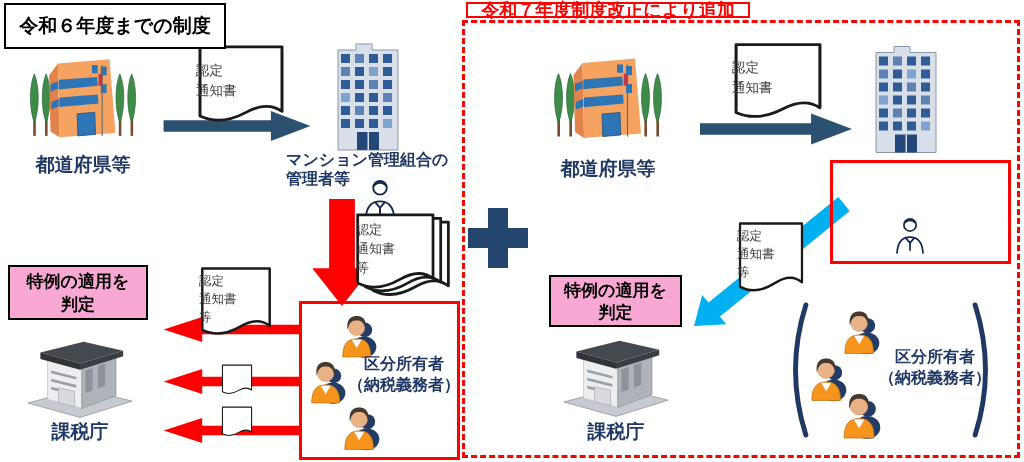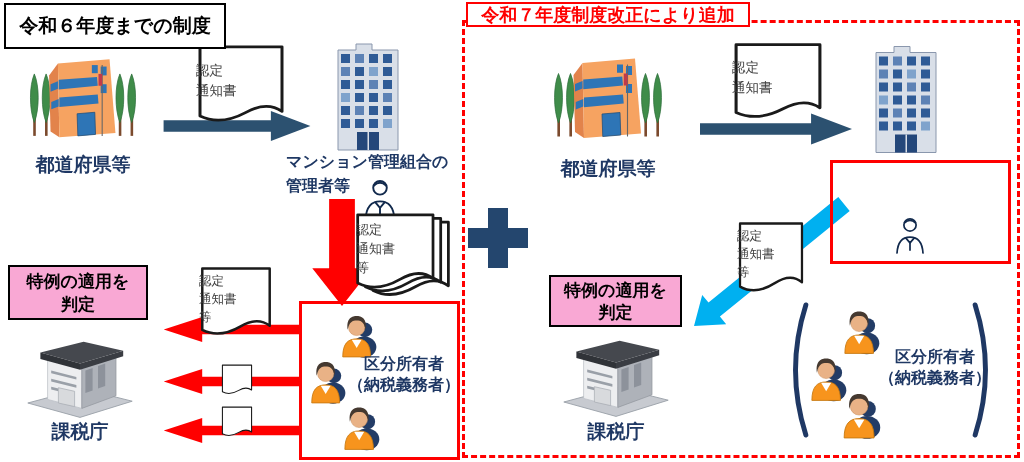--- a/index.html
+++ b/index.html
@@ -146,21 +146,21 @@
 通知書</span>
   </div>
 
   <svg class="abs z1" style="left:158px; top:110px;" width="158" height="32" viewBox="0 0 156 34">
     <polygon points="0,11 114,11 114,1 156,17 114,33 114,23 0,23" fill="#2c5170"></polygon>
     </svg>
 
   <svg class="abs icon-svg z1" style="left:328px; top:38px;" width="80" height="116" viewBox="0 0 80 112">
       <use href="#sym-office" width="80" height="112"></use>
     </svg>
-  <div class="abs lbl lbl-left ml z2" style="left:286px; top:150px; width:180px; font-size:16px; line-height:24px;">マンション管理組合の
+  <div class="abs lbl lbl-left ml z2" style="left:286px; top:150px; width:180px; font-size:16px; line-height:19px;">マンション管理組合の
 管理者等</div>
   <svg class="abs icon-svg z1" style="left:360px; top:173px;" width="40" height="52" viewBox="0 0 50 54">
       <use href="#sym-manager" width="50" height="54"></use>
     </svg>
 
   <svg class="abs z2" style="left:312px; top:199px;" width="60" height="107" viewBox="0 0 60 108">
     <polygon points="17,0 43,0 43,70 60,70 30,108 0,70 17,70" fill="#ff0000"></polygon>
     </svg>
 
   <div class="abs doc" style="left:354px; top:212px; width:100px; height:96px;">
@@ -221,21 +221,21 @@
     <svg viewBox="0 0 90 94" preserveAspectRatio="none">
         <use href="#sym-doc" width="90" height="94"></use>
       </svg>
   </div>
 
   <svg class="abs z2" style="left:468px; top:208px;" width="60" height="60" viewBox="0 0 60 60">
     <path d="M20,0 H40 V20 H60 V40 H40 V60 H20 V40 H0 V20 H20 Z" fill="#24466e"></path>
     </svg>
 
   <div class="abs dashed-frame" style="left:462px; top:20px; width:558px; height:438px;"></div>
-  <div class="abs title-box title-right" style="left:466px; top:2px; width:284px; height:25px;font-family:Liberation Serif, serif;">
+  <div class="abs title-box title-right" style="left:466px; top:2px; width:284px; height:16px;font-family:Liberation Serif, serif;">
     <span class="ml">令和７年度制度改正により追加</span>
   </div>
 
   <svg class="abs icon-svg z1" style="left:548px; top:40px;" width="120" height="118" viewBox="0 0 160 120">
       <use href="#sym-pref" width="160" height="120"></use>
     </svg>
   <div class="abs lbl z2" style="left:548px; top:157px; width:120px; font-size:19px;">都道府県等</div>
 
   <div class="abs doc" style="left:732px; top:42px; width:92px; height:86px;">
     <svg viewBox="0 0 90 94" preserveAspectRatio="none">

